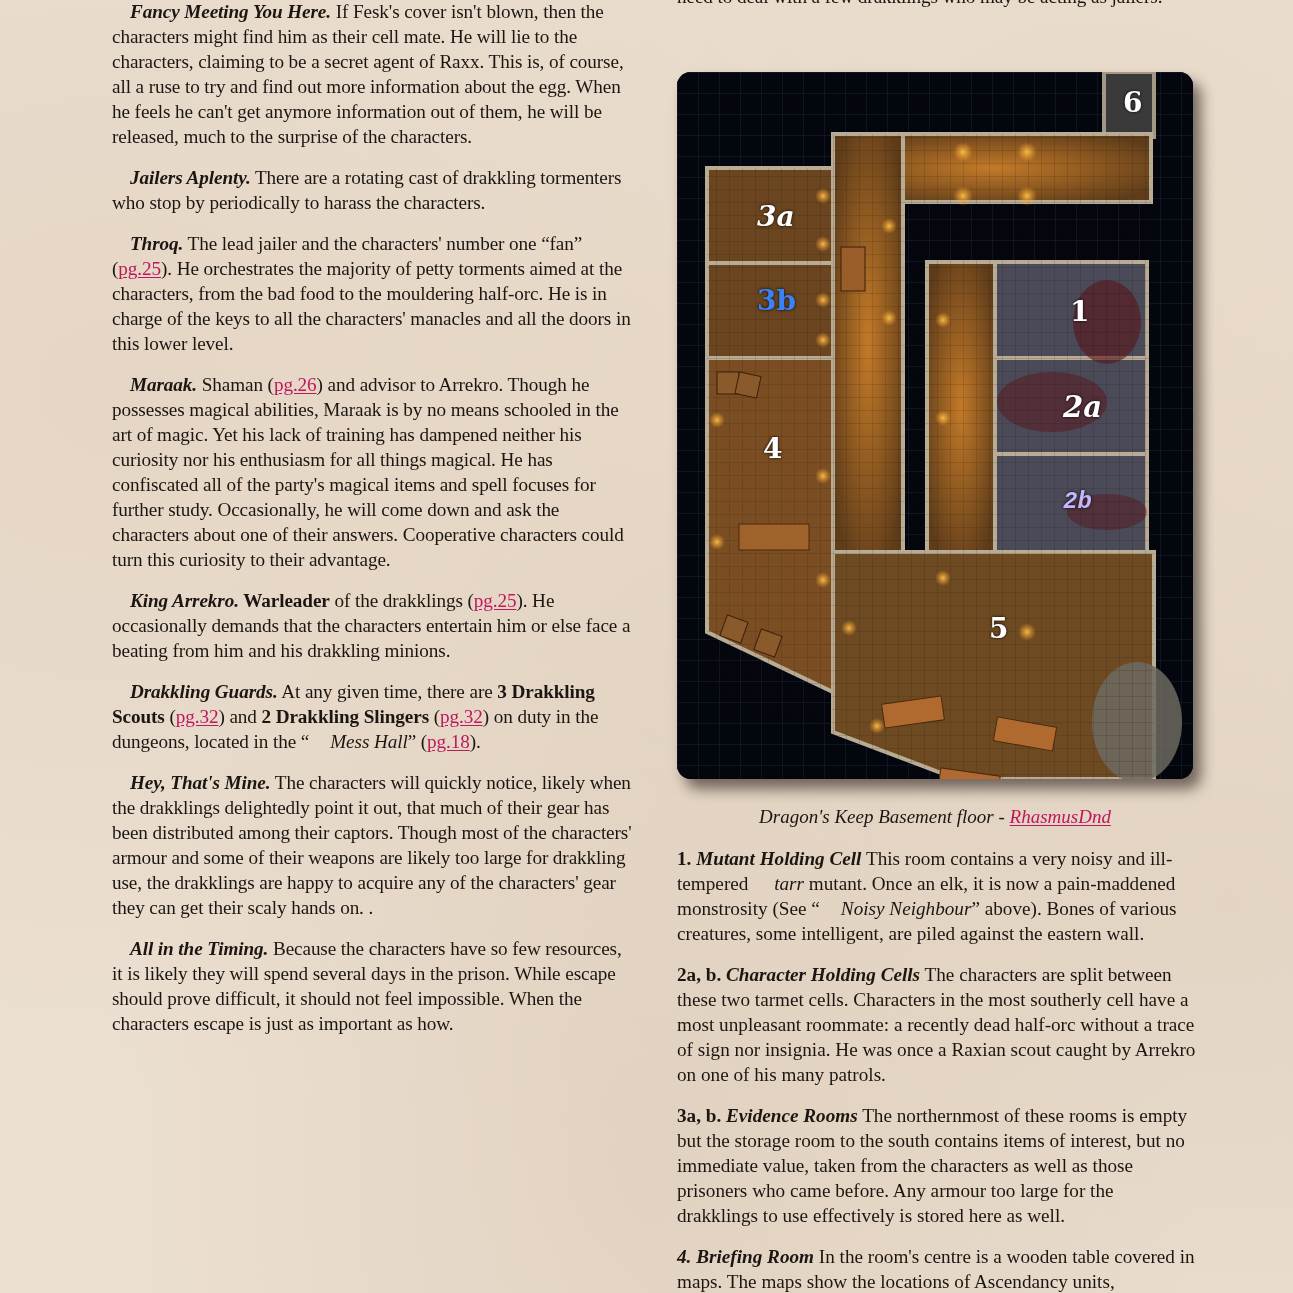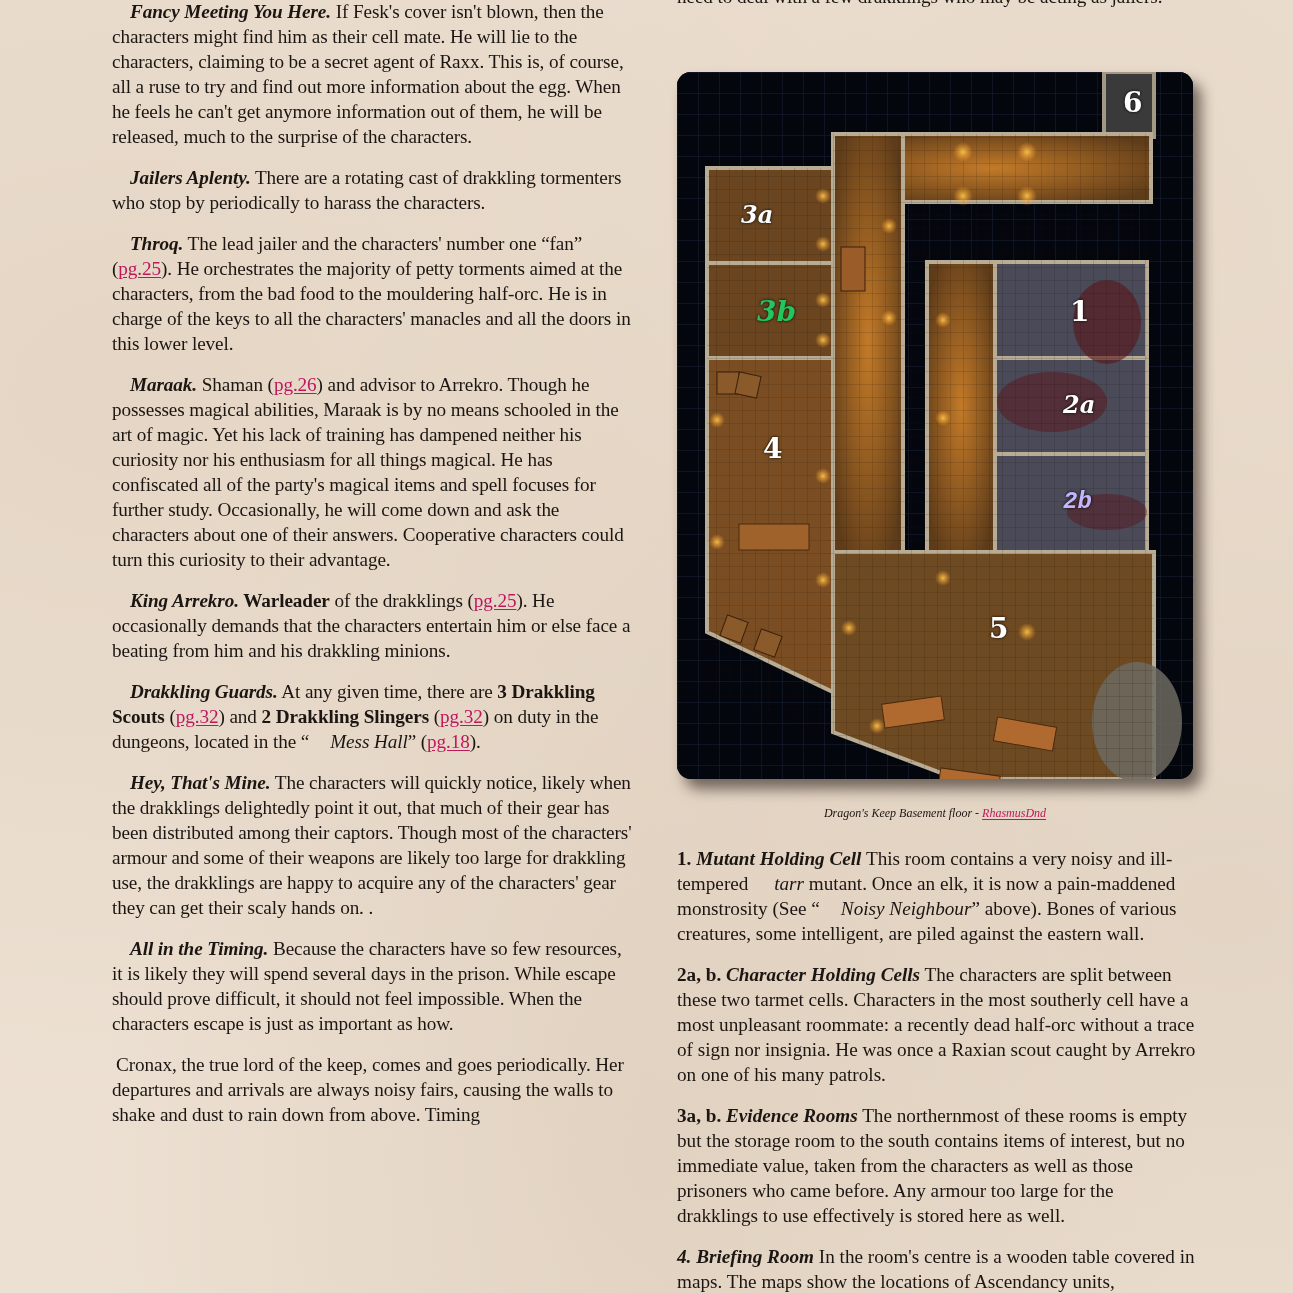--- a/index.html
+++ b/index.html
@@ -41,21 +41,21 @@
       background: #04060e;
       box-shadow: 8px 10px 14px rgba(20,10,5,0.55);
       overflow: hidden;
     }
     .map-wrap svg { display: block; }
     .caption {
       position: absolute;
       left: 677px; width: 516px; top: 806px;
       text-align: center;
       font-style: italic;
-      font-size: 12px;
+      font-size: 19px;
     }
     .col-right-lower {
       position: absolute;
       left: 677px; width: 520px; top: 846px;
       font-size: 19.2px;
       line-height: 25px;
     }
     .room-num { font-weight: bold; }
   </style>
 </head>
@@ -88,21 +88,20 @@
   </p>
 
   <p class="para indent">
     <span class="lead">Hey, That's Mine.</span><span> The characters will quickly notice, likely when the drakklings delightedly point it out, that much of their gear has been distributed among their captors. Though most of the characters' armour and some of their weapons are likely too large for drakkling use, the drakklings are happy to acquire any of the characters' gear they can get their scaly hands on. .</span>
   </p>
 
   <p class="para indent">
     <span class="lead">All in the Timing.</span><span> Because the characters have so few resources, it is likely they will spend several days in the prison. While escape should prove difficult, it should not feel impossible. When the characters escape is just as important as how.</span>
   </p>
 
-  <p class="para" style="text-indent:4px">Cronax, the true lord of the keep, comes and goes periodically. Her departures and arrivals are always noisy fairs, causing the walls to shake and dust to rain down from above. Timing</p>
 </div>
 
 <div class="col col-right">
   <div class="cutoff-top">
       <span>need to deal with a few drakklings who may be acting as jailers.</span>
     </div>
 </div>
 
 <div class="map-wrap">
   <svg width="516" height="707" viewBox="0 0 516 707">
@@ -181,24 +180,24 @@
       <circle cx="146" cy="404" r="8"></circle>
         <circle cx="146" cy="508" r="8"></circle>
       <circle cx="266" cy="506" r="8"></circle>
         <circle cx="350" cy="560" r="9"></circle>
       <circle cx="172" cy="556" r="8"></circle>
         <circle cx="200" cy="654" r="8"></circle>
     </g>
   </svg>
 
   <span style="position:absolute;left:446px;top:14px;color:#fff;font-weight:bold;font-size:28px;font-family:'DejaVu Serif',serif;text-shadow:0 0 3px #000;">6</span>
-  <span style="position:absolute;left:64px;top:128px;color:#fff;font-weight:bold;font-style:italic;font-size:24px;font-family:'DejaVu Serif',serif;text-shadow:0 0 3px #000;">3a</span>
-  <span style="position:absolute;left:80px;top:223px;color:#22c55e;font-weight:bold;font-style:italic;font-size:28px;font-family:'DejaVu Serif',serif;text-shadow:0 0 3px #000;">3b</span>
+  <span style="position:absolute;left:80px;top:128px;color:#fff;font-weight:bold;font-style:italic;font-size:28px;font-family:'DejaVu Serif',serif;text-shadow:0 0 3px #000;">3a</span>
+  <span style="position:absolute;left:80px;top:212px;color:#3b82f6;font-weight:bold;font-size:28px;font-family:'DejaVu Serif',serif;text-shadow:0 0 3px #000;">3b</span>
   <span style="position:absolute;left:393px;top:223px;color:#fff;font-weight:bold;font-size:28px;font-family:'DejaVu Serif',serif;text-shadow:0 0 3px #000;">1</span>
-  <span style="position:absolute;left:386px;top:318px;color:#fff;font-weight:bold;font-style:italic;font-size:24px;font-family:'DejaVu Serif',serif;text-shadow:0 0 3px #000;">2a</span>
+  <span style="position:absolute;left:386px;top:318px;color:#fff;font-weight:bold;font-style:italic;font-size:29px;font-family:'DejaVu Serif',serif;text-shadow:0 0 3px #000;">2a</span>
   <span style="position:absolute;left:86px;top:360px;color:#fff;font-weight:bold;font-size:28px;font-family:'DejaVu Serif',serif;text-shadow:0 0 3px #000;">4</span>
   <span style="position:absolute;left:386px;top:416px;color:#c4b5fd;font-weight:bold;font-style:italic;font-size:24px;font-family:Liberation Mono, monospace;text-shadow:0 0 3px #000;">2b</span>
   <span style="position:absolute;left:312px;top:540px;color:#fff;font-weight:bold;font-size:28px;font-family:'DejaVu Serif',serif;text-shadow:0 0 3px #000;">5</span>
 </div>
 
 <div class="caption">
   <span>Dragon's Keep Basement floor - </span><a class="link">RhasmusDnd</a>
 </div>
 
 <div class="col-right-lower">

